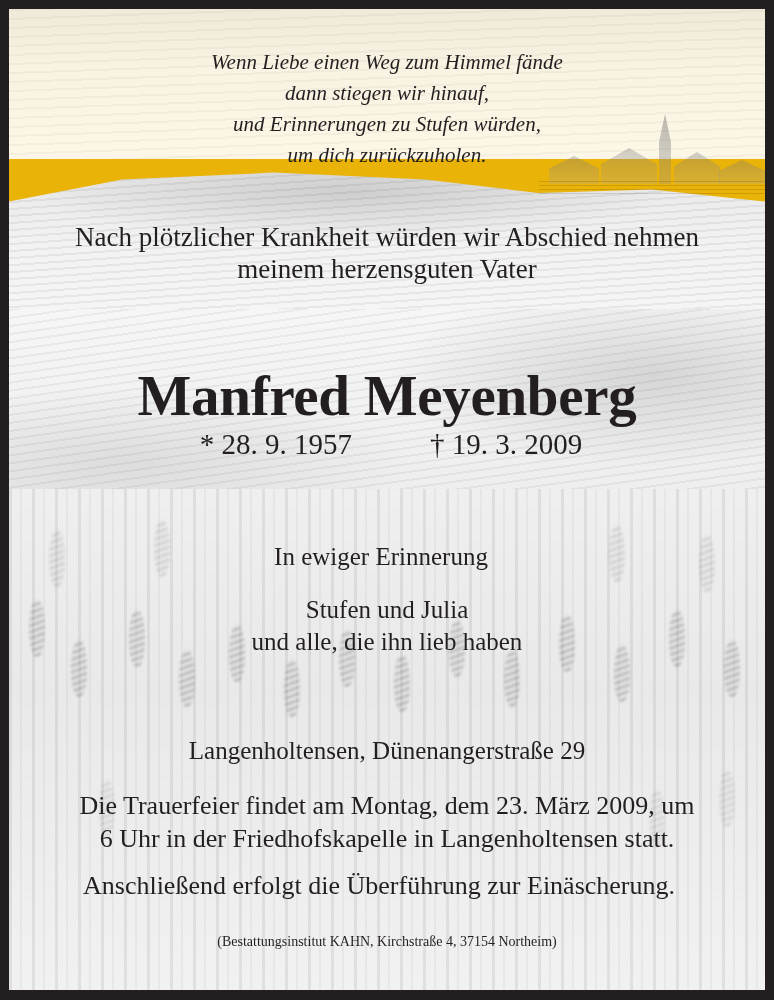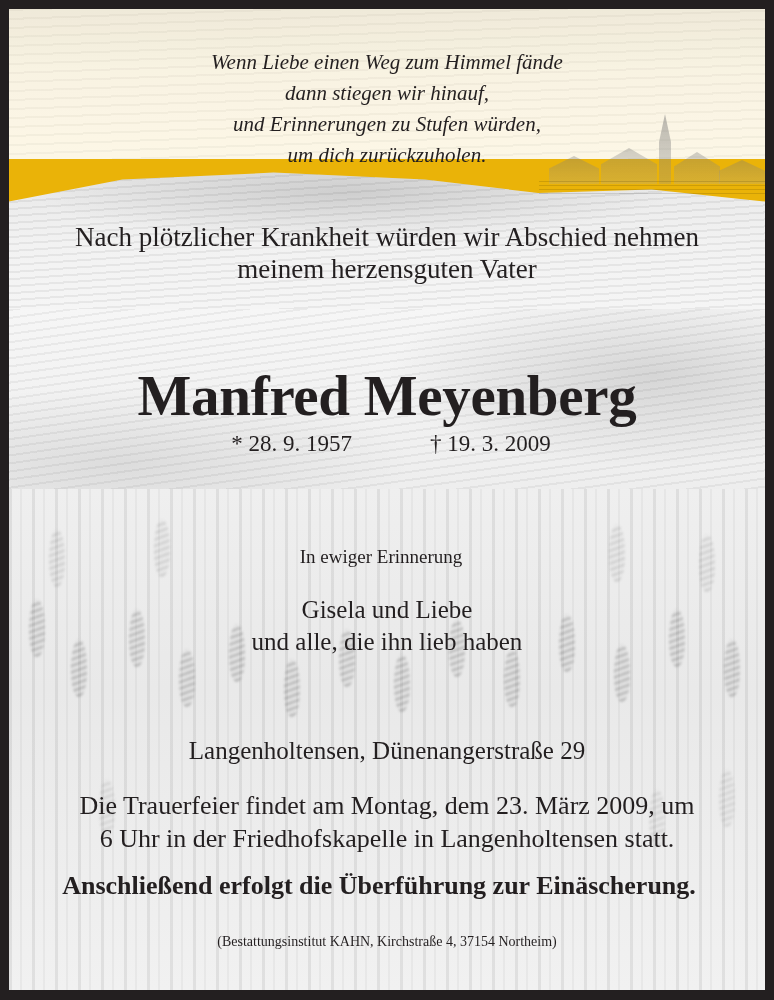--- a/index.html
+++ b/index.html
@@ -87,46 +87,45 @@
   }
   .intro div { white-space: nowrap; }
   .name {
     position: absolute; left: 0; right: 0; top: 336px;
     font-size: 57px; font-weight: bold; line-height: 70px;
     letter-spacing: -0.3px;
     margin-top: 16px;
   }
   .dates {
     position: absolute; left: 8px; right: 0; top: 419px;
-    font-size: 23px; line-height: 32px;
+    font-size: 29px; line-height: 32px;
   }
   .dates span { display: inline-block; }
   .dates .born { margin-right: 78px; }
   .memory {
     position: absolute; left: 0; right: 12px; top: 532px;
-    font-size: 19px; line-height: 32px;
+    font-size: 25px; line-height: 32px;
   }
   .family {
     position: absolute; left: 0; right: 0; top: 585px;
     font-size: 25px; line-height: 32px;
   }
   .address {
     position: absolute; left: 0; right: 0; top: 726px;
     font-size: 25px; line-height: 32px;
   }
   .service {
     position: absolute; left: 0; right: 0; top: 780px;
     font-size: 26px; line-height: 33px;
   }
   .service div { white-space: nowrap; }
   .cremation {
     position: absolute; left: 0; right: 16px; top: 860px;
     font-size: 26px; line-height: 33px;
     white-space: nowrap;
-    font-weight: bold;
   }
   .funeral-home {
     position: absolute; left: 0; right: 0; top: 920px;
     font-size: 14px; line-height: 26px;
     white-space: nowrap;
   }
 </style>
 </head>
 <body>
 
@@ -184,21 +183,21 @@
 
     <div class="name">Manfred Meyenberg</div>
 
     <div class="dates">
       <span class="born">* 28. 9. 1957</span><span class="died">† 19. 3. 2009</span>
     </div>
 
     <div class="memory">In ewiger Erinnerung</div>
 
     <div class="family">
-      <div>Gisela und Liebe</div>
+      <div>Stufen und Julia</div>
       <div>und alle, die ihn lieb haben</div>
     </div>
 
     <div class="address">Langenholtensen, Dünenangerstraße 29</div>
 
     <div class="service">
       <div>Die Trauerfeier findet am Montag, dem 23. März 2009, um</div>
       <div>6 Uhr in der Friedhofskapelle in Langenholtensen statt.</div>
     </div>
 

